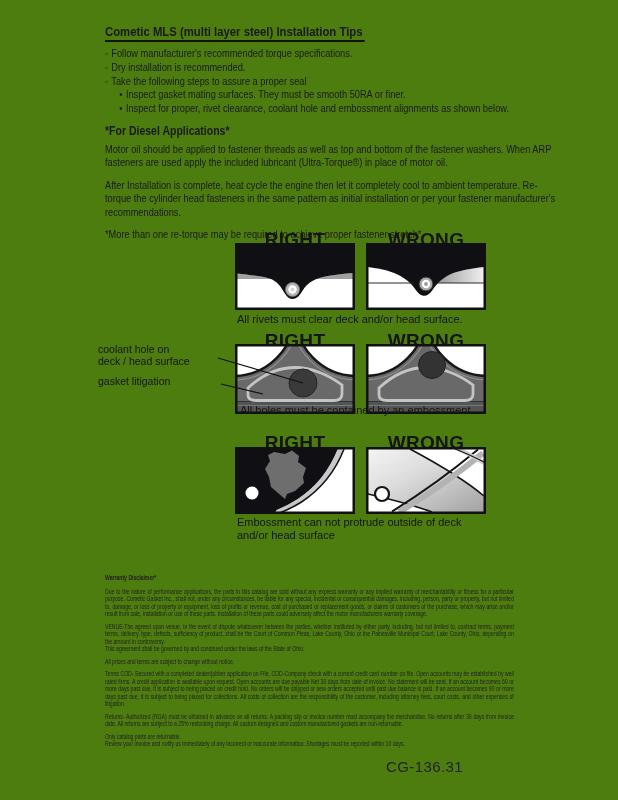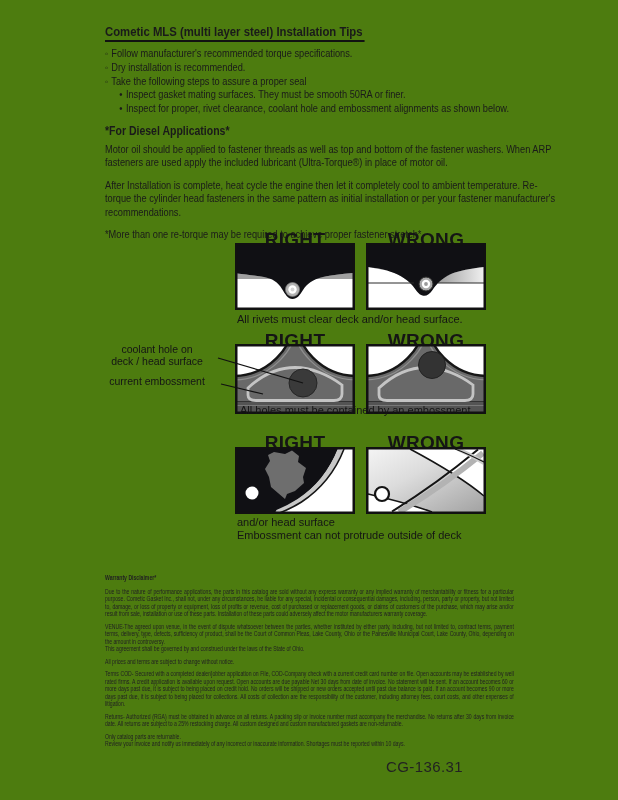--- a/index.html
+++ b/index.html
@@ -16,21 +16,21 @@
   .tipLine.l2{padding-left:17px;}
   .tipLine.l2::before{content:"\2022";margin-right:4px;}
   .dieselHead{font-size:12.5px;font-weight:bold;margin-top:8px;}
   .bodyPara{font-size:11px;line-height:13.5px;margin:5px 0 0 0;width:545px;}
   .bodyPara.gap{margin-top:9px;}
   
   .figHead{position:absolute;width:120px;text-align:center;font-size:19px;font-weight:bold;
     letter-spacing:0.3px;color:#151515;}
   .figCaption{position:absolute;font-size:11px;line-height:12.5px;color:#151515;}
   .figBox{position:absolute;display:block;}
-  .calloutLabel{position:absolute;width:118px;text-align:center;font-size:10.5px;line-height:11.5px;color:#151515;}
+  .calloutLabel{position:absolute;width:118px;text-align:left;font-size:10.5px;line-height:11.5px;color:#151515;}
   #leaderLines{position:absolute;left:210px;top:348px;pointer-events:none;}
   
   #disclaimer{position:absolute;left:105px;top:574px;width:560px;transform:scaleX(0.73);
     transform-origin:0 0;font-size:7px;line-height:7.5px;color:#222;text-align:justify;}
   #disclaimer .dHead{font-weight:bold;margin:0 0 6px 0;text-align:left;}
   #disclaimer p{margin:0 0 5px 0;}
   #disclaimer p.tight{margin:0;}
   
   #footerCode{position:absolute;left:386px;top:758px;font-size:15px;letter-spacing:0.4px;color:#222;}
 </style>
@@ -95,21 +95,21 @@
 
   <div class="figCaption" style="left:237px;top:313px">All rivets must clear deck and/or head surface.</div>
 
   <div class="figHead" style="left:235px;top:330px">RIGHT</div>
   <div class="figHead" style="left:366px;top:330px">WRONG</div>
 
   <div class="calloutLabel" style="left:98px;top:344px">
     <div>coolant hole on</div>
     <div>deck / head surface</div>
   </div>
-  <div class="calloutLabel" style="left:98px;top:376px">current embossment</div>
+  <div class="calloutLabel" style="left:98px;top:376px">gasket litigation</div>
 
   <svg class="figBox" style="left:235px;top:344px" width="120" height="70" viewBox="0 0 120 70">
     <rect x="0" y="0" width="120" height="70" fill="#ffffff"></rect>
     <rect x="2" y="2" width="116" height="66" fill="#696969"></rect>
     <rect x="2" y="57.5" width="116" height="10.5" fill="#545454"></rect>
     <line x1="2" y1="57.5" x2="118" y2="57.5" stroke="#333" stroke-width="1"></line>
     <line x1="2" y1="61.5" x2="118" y2="61.5" stroke="#828282" stroke-width="0.8"></line>
     <circle cx="-2" cy="-30" r="66" fill="none" stroke="#8f8f8f" stroke-width="1.2"></circle>
     <circle cx="122" cy="-30" r="66" fill="none" stroke="#8f8f8f" stroke-width="1.2"></circle>
     <circle cx="-2" cy="-30" r="62" fill="#ffffff" stroke="#161616" stroke-width="2.4"></circle>
@@ -168,22 +168,22 @@
     <path d="M2,47 C22,51.5 45,57.5 66,65" fill="none" stroke="#141414" stroke-width="1.6"></path>
     <path d="M33,65 C62,48 90,28 117,6" fill="none" stroke="#b3b3b3" stroke-width="6"></path>
     <path d="M26,64.5 C56,46 86,24 112,2.5" fill="none" stroke="#141414" stroke-width="2"></path>
     <path d="M92,2 C102,6.5 111,11.5 118,16" fill="none" stroke="#cccccc" stroke-width="4"></path>
     <path d="M89,2 C100,6 110,11 118,15" fill="none" stroke="#141414" stroke-width="1.2"></path>
     <circle cx="16" cy="47" r="7" fill="#ffffff" stroke="#141414" stroke-width="2.2"></circle>
     <rect x="1.25" y="1.25" width="117.5" height="64.5" fill="none" stroke="#111" stroke-width="2.5"></rect>
   </svg>
 
   <div class="figCaption" style="left:237px;top:516px">
+    <div>Embossment can not protrude outside of deck</div>
     <div>and/or head surface</div>
-    <div>Embossment can not protrude outside of deck</div>
   </div>
 
   <div id="disclaimer">
     <div class="dHead">Warranty Disclaimer*</div>
     <p>Due to the nature of performance applications, the parts in this catalog are sold without any express warranty or any implied warranty of merchantability or fitness for a particular purpose.  Cometic Gasket Inc., shall not, under any circumstances, be liable for any special, incidental or consequential damages, including, person, party or property, but not limited to, damage, or loss of property or equipment, loss of profits or revenue, cost of purchased or replacement goods, or claims of customers of the purchase, which may arise and/or result from sale, installation or use of these parts.  Installation of these parts could adversely affect the motor manufacturers warranty coverage.</p>
     <p class="tight">VENUE-The agreed upon venue, in the event of dispute whatsoever between the parties, whether instituted by either party, including, but not limited to, contract terms, payment terms, delivery, type, defects, sufficiency of product, shall be the Court of Common Pleas, Lake County, Ohio or the Painesville Municipal Court, Lake County, Ohio, depending on the amount in controversy.</p>
     <p>This agreement shall be governed by and construed under the laws of the State of Ohio.</p>
     <p>All prices and terms are subject to change without notice.</p>
     <p>Terms COD- Secured with a completed dealer/jobber application on File, COD-Company check with a current credit card number on file.  Open accounts may be established by well rated firms.  A credit application is available upon request.  Open accounts are due payable Net 30 days from date of invoice.  No statement will be sent.  If an account becomes 60 or more days past due, it is subject to being placed on credit hold.  No orders will be shipped or new orders accepted until past due balance is paid.  If an account becomes 90 or more days past due, it is subject to being placed for collections.  All costs of collection are the responsibility of the customer, including attorney fees, court costs, and other expenses of litigation.</p>
     <p>Returns- Authorized (RGA) must be obtained in advance on all returns.  A packing slip or invoice number must accompany the merchandise.  No returns after 30 days from invoice date.  All returns are subject to a 25% restocking charge.  All custom designed and custom manufactured gaskets are non-returnable.</p>

